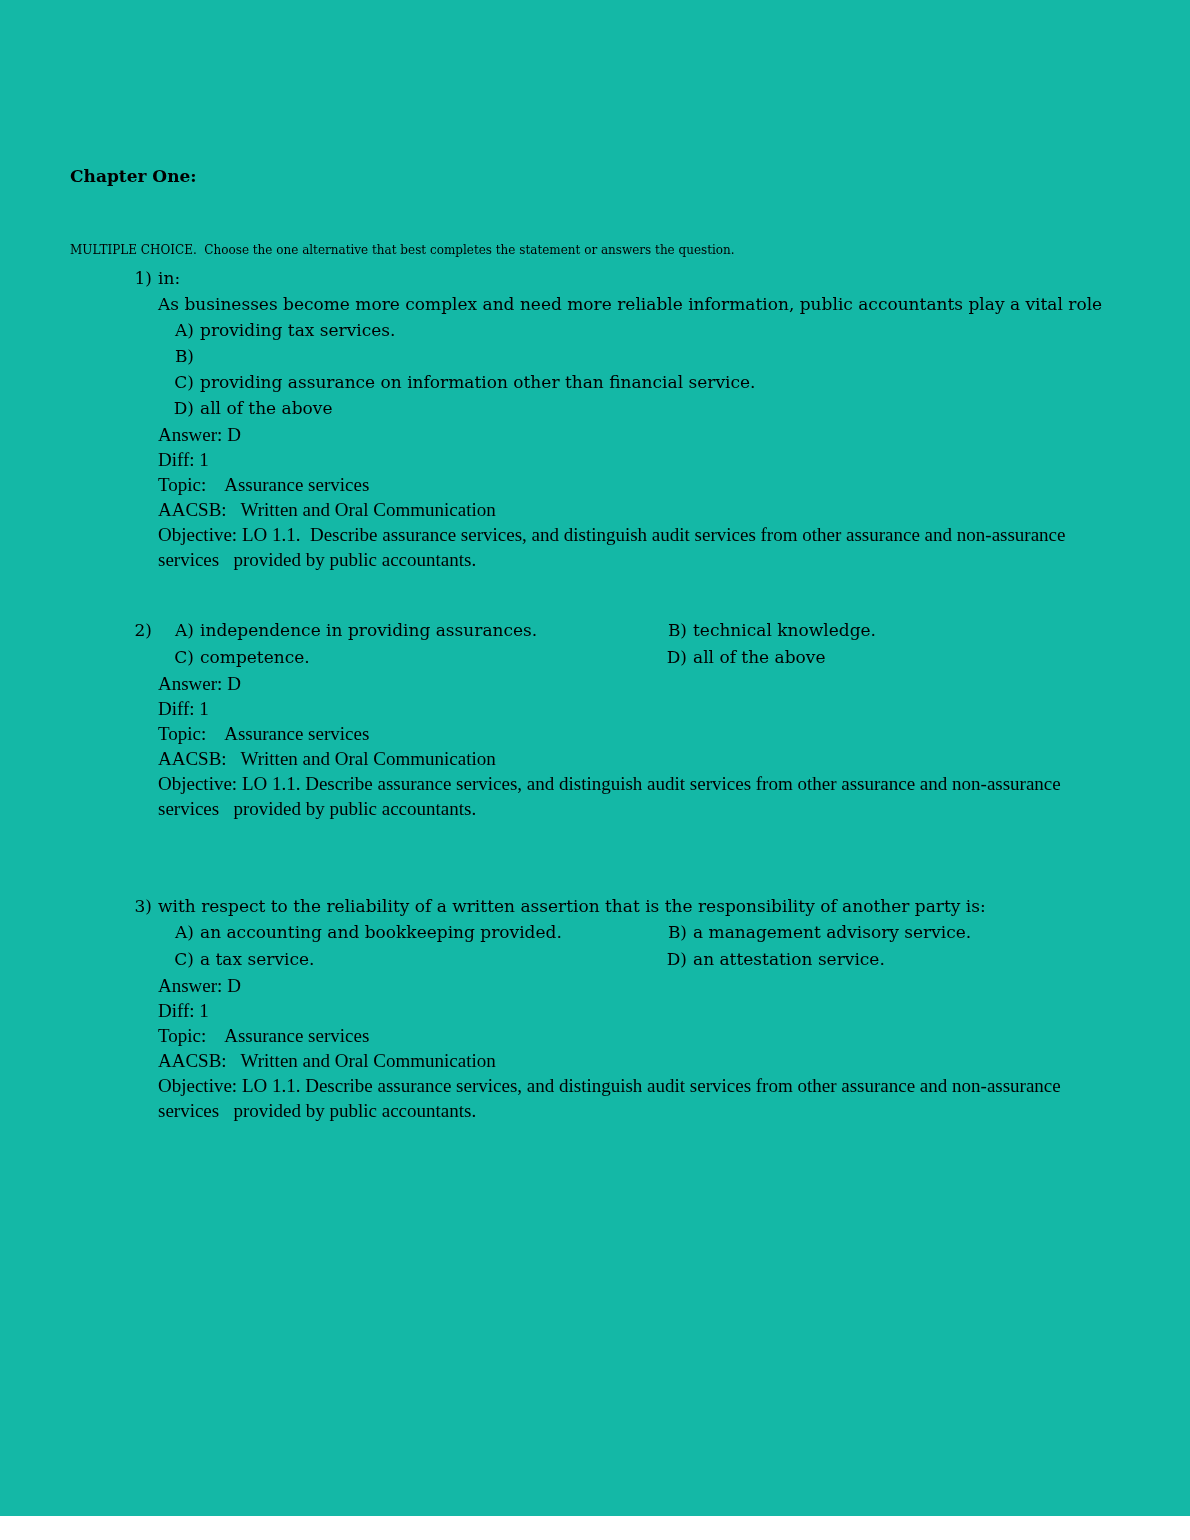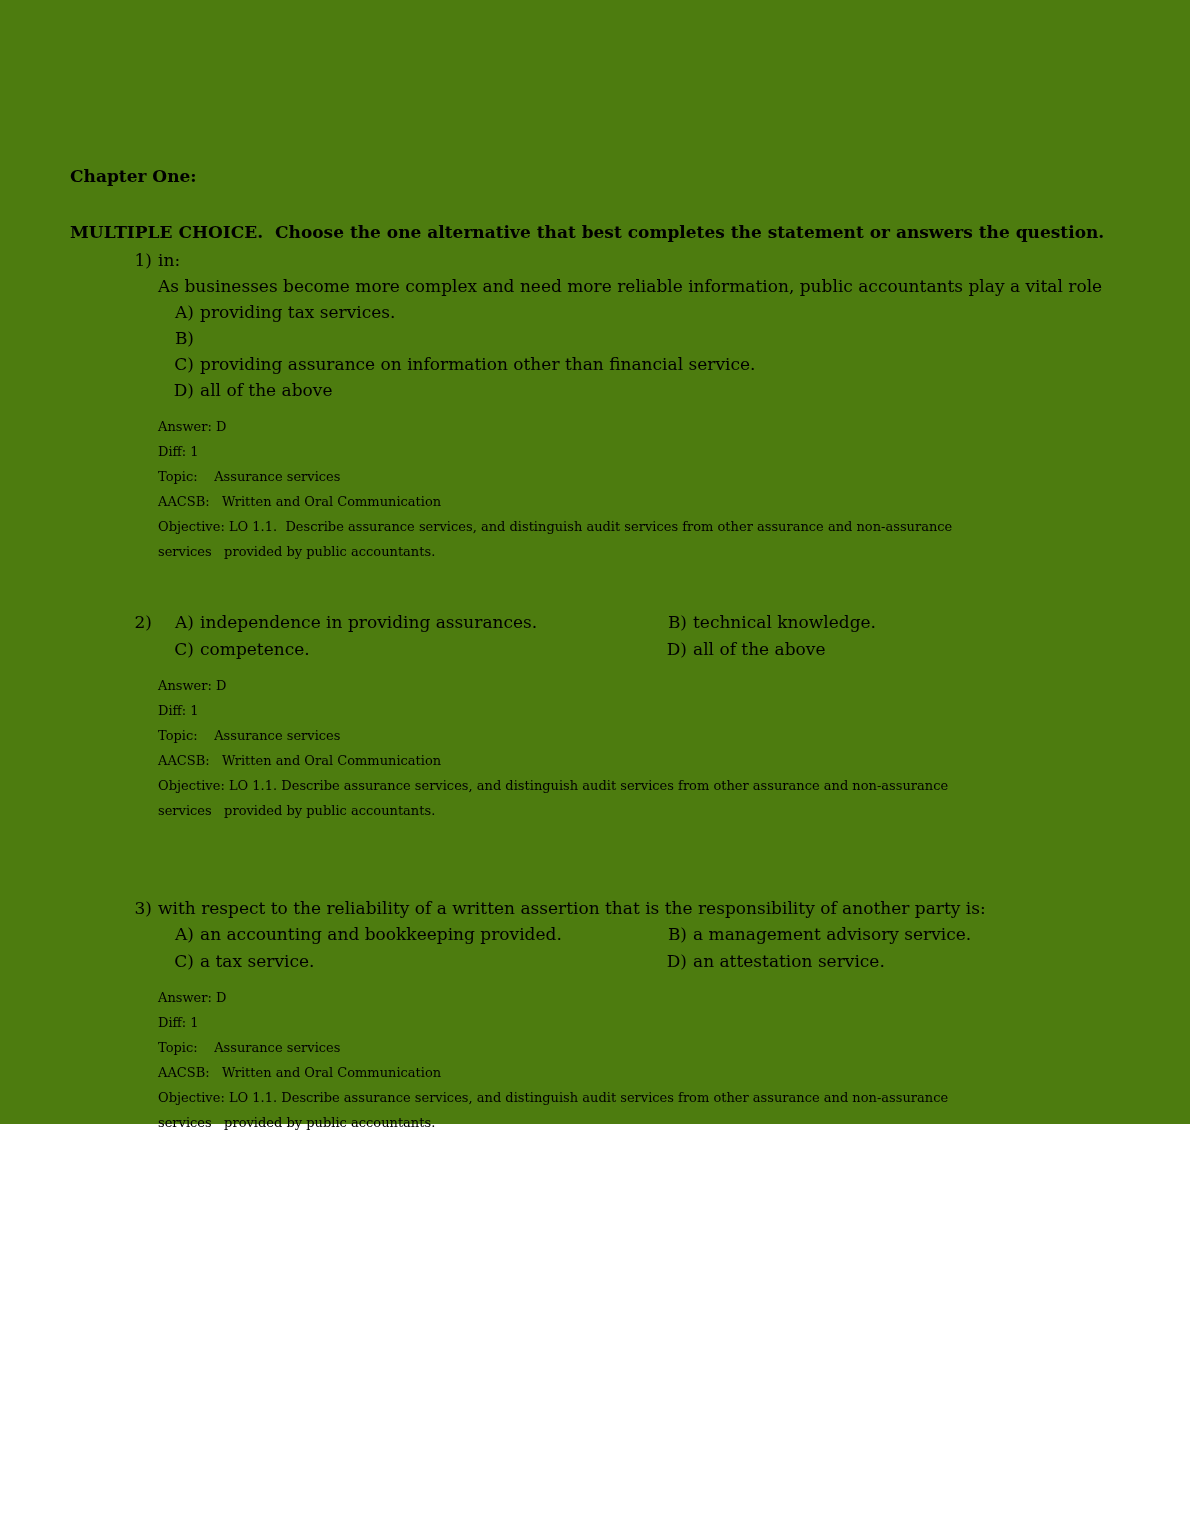--- a/index.html
+++ b/index.html
@@ -5,35 +5,35 @@
   * { margin: 0; padding: 0; box-sizing: border-box; }
   html, body {
     width: 1190px; height: 1540px;
     background: #ffffff;
     color: #000000;
     font-family: "DejaVu Serif", serif;
     overflow: hidden;
   }
   .page {
     position: relative;
-    width: 1190px; height: 1124px;
+    width: 1190px; height: 1516px;
     padding: 163px 82px 0 70px;
-    background: #4d7c0f;
+    background: #14b8a6;
   }
   .chapter-title {
     font-size: 17px;
     font-weight: bold;
     line-height: 26px;
     white-space: pre-wrap;
   }
   .section-header {
-    font-size: 17px;
-    font-weight: bold;
+    font-size: 12px;
+    font-weight: normal;
     line-height: 26px;
-    margin-top: 30px;
+    margin-top: 48px;
     white-space: pre-wrap;
   }
   .question { margin-top: 2px; }
   .question.q2 { margin-top: 45px; }
   .question.q3 { margin-top: 72px; }
   .qrow { display: flex; }
   .qnum {
     flex: 0 0 88px;
     text-align: right;
     padding-right: 6px;
@@ -50,23 +50,24 @@
     padding-right: 6px;
   }
   .opt-text { white-space: pre-wrap; }
   .options.two-col {
     display: grid;
     grid-template-columns: 505px 1fr;
     grid-row-gap: 1px;
   }
   .options.two-col .opt.col2 .opt-letter { flex-basis: 30px; }
   .meta {
-    margin-top: 11px;
-    font-size: 13px;
+    margin-top: 1px;
+    font-size: 19px;
     line-height: 25px;
+    font-family: Liberation Serif, serif;
   }
   .meta-line { white-space: pre-wrap; }
 </style>
 </head>
 <body>
 
 <div class="page">
 
   <div class="chapter-title">Chapter One:</div>
 

